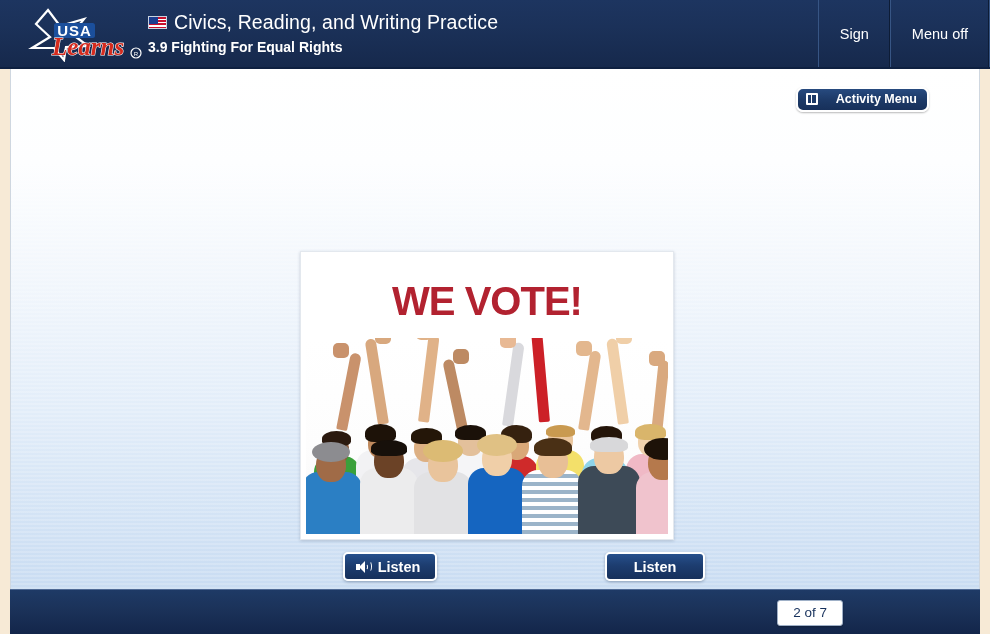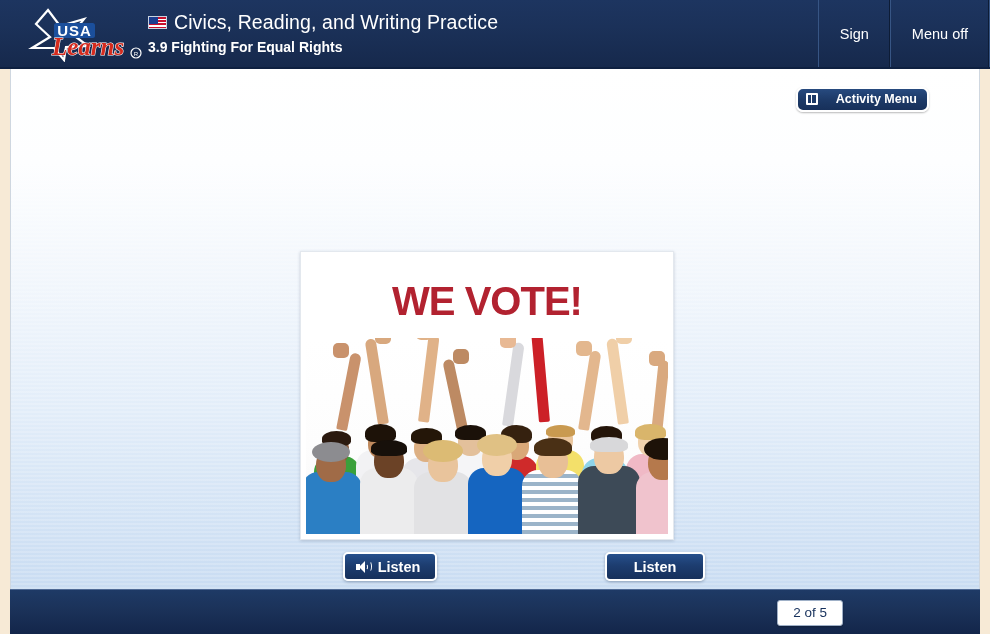--- a/index.html
+++ b/index.html
@@ -528,16 +528,16 @@
         <span>Listen</span>
       </div>
       <div class="btn btn-check">
         <span>Listen</span>
       </div>
     </div>
 
   </div>
 
   <div class="footer">
-    <div class="page-indicator">2 of 5</div>
+    <div class="page-indicator">2 of 7</div>
   </div>
 
 </div>
 
 </body></html>

